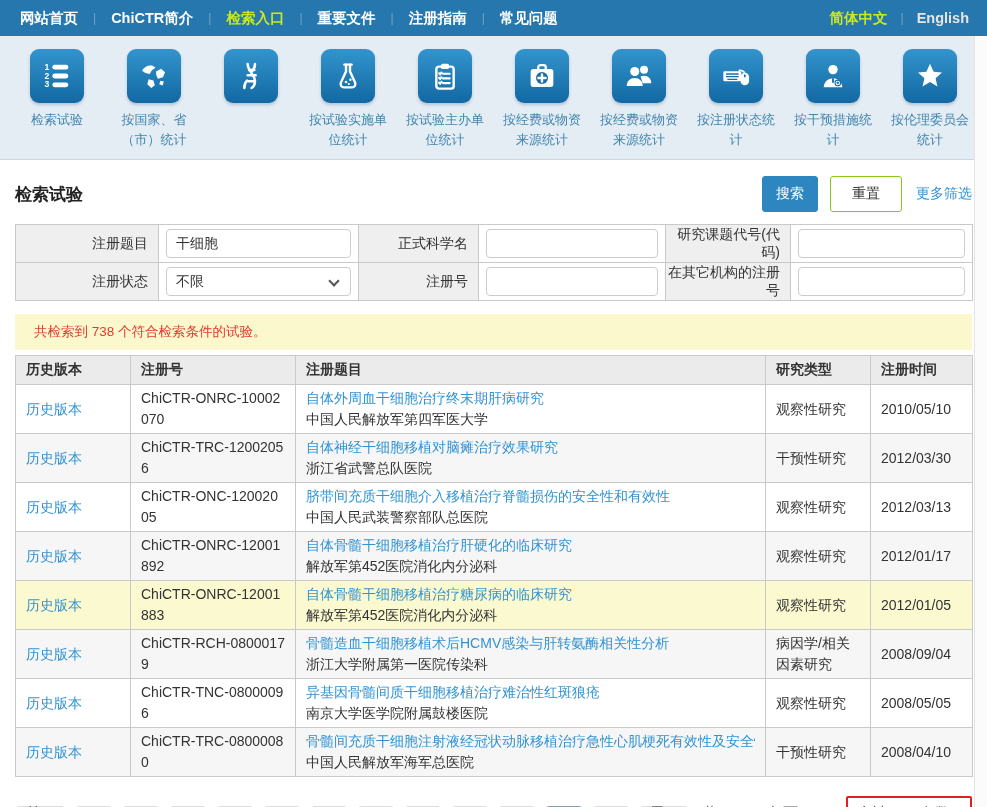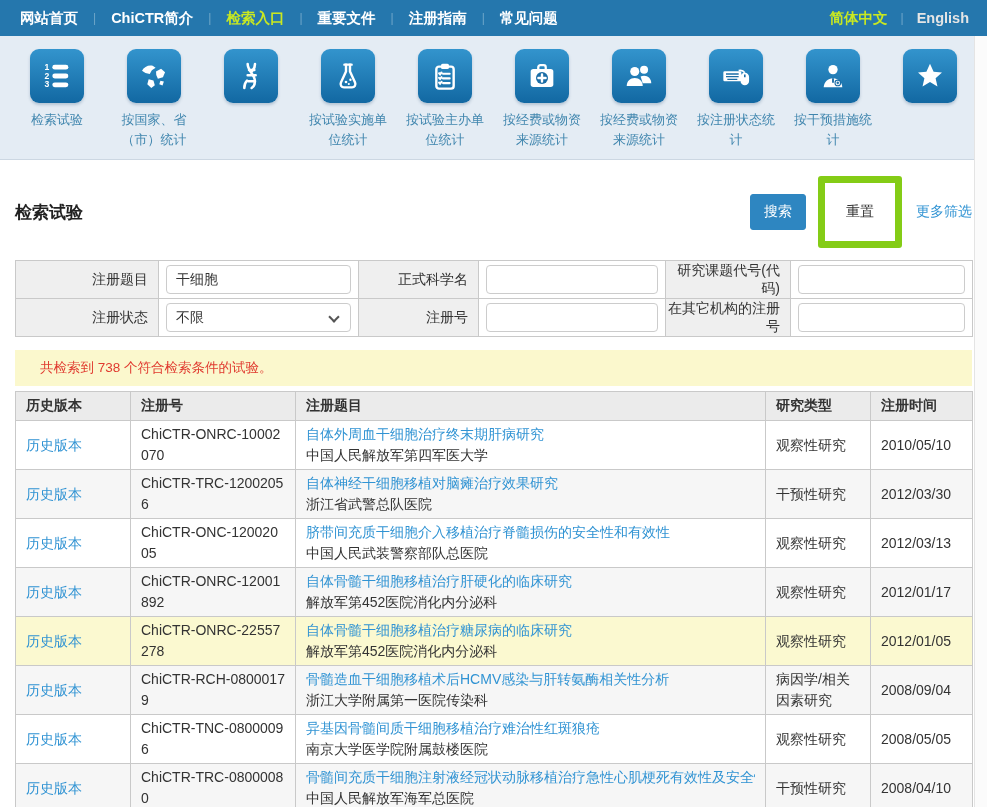--- a/index.html
+++ b/index.html
@@ -26,41 +26,41 @@
     display:flex; align-items:center; justify-content:center; }
   .tile svg { width:32px; height:32px; }
   .stat-label { margin-top:7px; font-size:13px; line-height:1.55; color:#4086ae; }
 
   
   .content { padding:12px 15px 0; }
   .section-head { display:flex; align-items:center; margin:4px 0 12px; }
   .page-title { font-size:17px; font-weight:bold; color:#222; flex:1; }
   .btn-search { background:#2e86c1; color:#fff; border:1px solid #2e86c1;
     font-size:14px; padding:8px 13px; border-radius:3px; cursor:pointer; }
-  .btn-reset { background:#fff; color:#333; border:7px solid #84cc16;
-    font-size:14px; padding:20px 21px; border-radius:3px; margin-left:12px; cursor:pointer; }
+  .btn-reset { background:#fff; color:#333; border:1px solid #84cc16;
+    font-size:14px; padding:8px 21px; border-radius:3px; margin-left:12px; cursor:pointer; }
   .more-link { color:#3093d3; font-size:14px; margin-left:14px; cursor:pointer; }
 
   
   .form-table { width:100%; border-collapse:collapse; table-layout:fixed; }
   .form-table td { border:1px solid #c9c9c9; height:38px; }
   .form-table .lbl { background:#efefef; text-align:right; padding-right:10px;
     font-size:14px; color:#333; }
   .form-table .fld { background:#fff; padding:0 7px; }
   .txt-input { width:100%; height:29px; border:1px solid #ccc; border-radius:4px;
     font-size:14px; padding:0 9px; color:#333; outline:none;
     font-family:"Liberation Sans","DejaVu Sans",sans-serif; }
   .fake-select { width:100%; height:29px; border:1px solid #ccc; border-radius:4px;
     font-size:14px; color:#333; display:flex; align-items:center;
     padding:0 9px; cursor:pointer; position:relative; background:#fff;text-align:center; }
   .fake-select .chev { position:absolute; right:12px; top:9px; width:8px; height:8px;
     border-right:2px solid #555; border-bottom:2px solid #555; transform:rotate(45deg); }
 
   
-  .banner { margin-top:13px; background:#fbf8cd; padding:9px 25px;
+  .banner { margin-top:13px; background:#fbf8cd; padding:9px 19px;
     font-size:13.5px; color:#e03a2f; }
 
   
   .res-table { width:100%; border-collapse:collapse; table-layout:fixed; margin-top:5px; }
   .res-table th { background:#ebebeb; border:1px solid #c9c9c9; font-size:14px;
     color:#333; text-align:left; padding:5px 10px; font-weight:bold; height:28px; }
   .res-table td { border:1px solid #c9c9c9; font-size:14px; color:#333;
     padding:3px 10px; vertical-align:middle; line-height:1.5; word-break:break-all; }
   .res-table tbody tr { height:47px; }
   .res-table tbody tr:nth-child(even) { background:#f6f6f6; }
@@ -236,20 +236,21 @@
     </div>
     <div class="stat-label">按干预措施统计</div>
   </div>
 
   <div class="stat-item">
     <div class="tile">
       <svg viewBox="0 0 24 24">
         <path fill="#fff" d="M12 2.8l2.7 6 6.3.6-4.8 4.2 1.4 6.2L12 16.5l-5.6 3.3 1.4-6.2L3 9.4l6.3-.6z"></path>
       </svg>
     </div>
+    <div class="stat-label">按伦理委员会统计</div>
   </div>
 
 
 </div>
 
 <div class="content">
 
   <div class="section-head">
     <div class="page-title">检索试验</div>
     <button class="btn-search">搜索</button>
@@ -334,21 +335,21 @@
       </tr>
       <tr>
         <td><a class="link">历史版本</a></td>
         <td>ChiCTR-ONRC-12001892</td>
         <td><a class="link title-link">自体骨髓干细胞移植治疗肝硬化的临床研究</a><span class="org">解放军第452医院消化内分泌科</span></td>
         <td>观察性研究</td>
         <td>2012/01/17</td>
       </tr>
       <tr class="hl">
         <td><a class="link">历史版本</a></td>
-        <td>ChiCTR-ONRC-22557278</td>
+        <td>ChiCTR-ONRC-12001883</td>
         <td><a class="link title-link">自体骨髓干细胞移植治疗糖尿病的临床研究</a><span class="org">解放军第452医院消化内分泌科</span></td>
         <td>观察性研究</td>
         <td>2012/01/05</td>
       </tr>
       <tr>
         <td><a class="link">历史版本</a></td>
         <td>ChiCTR-RCH-08000179</td>
         <td><a class="link title-link">骨髓造血干细胞移植术后HCMV感染与肝转氨酶相关性分析</a><span class="org">浙江大学附属第一医院传染科</span></td>
         <td>病因学/相关因素研究</td>
         <td>2008/09/04</td>

